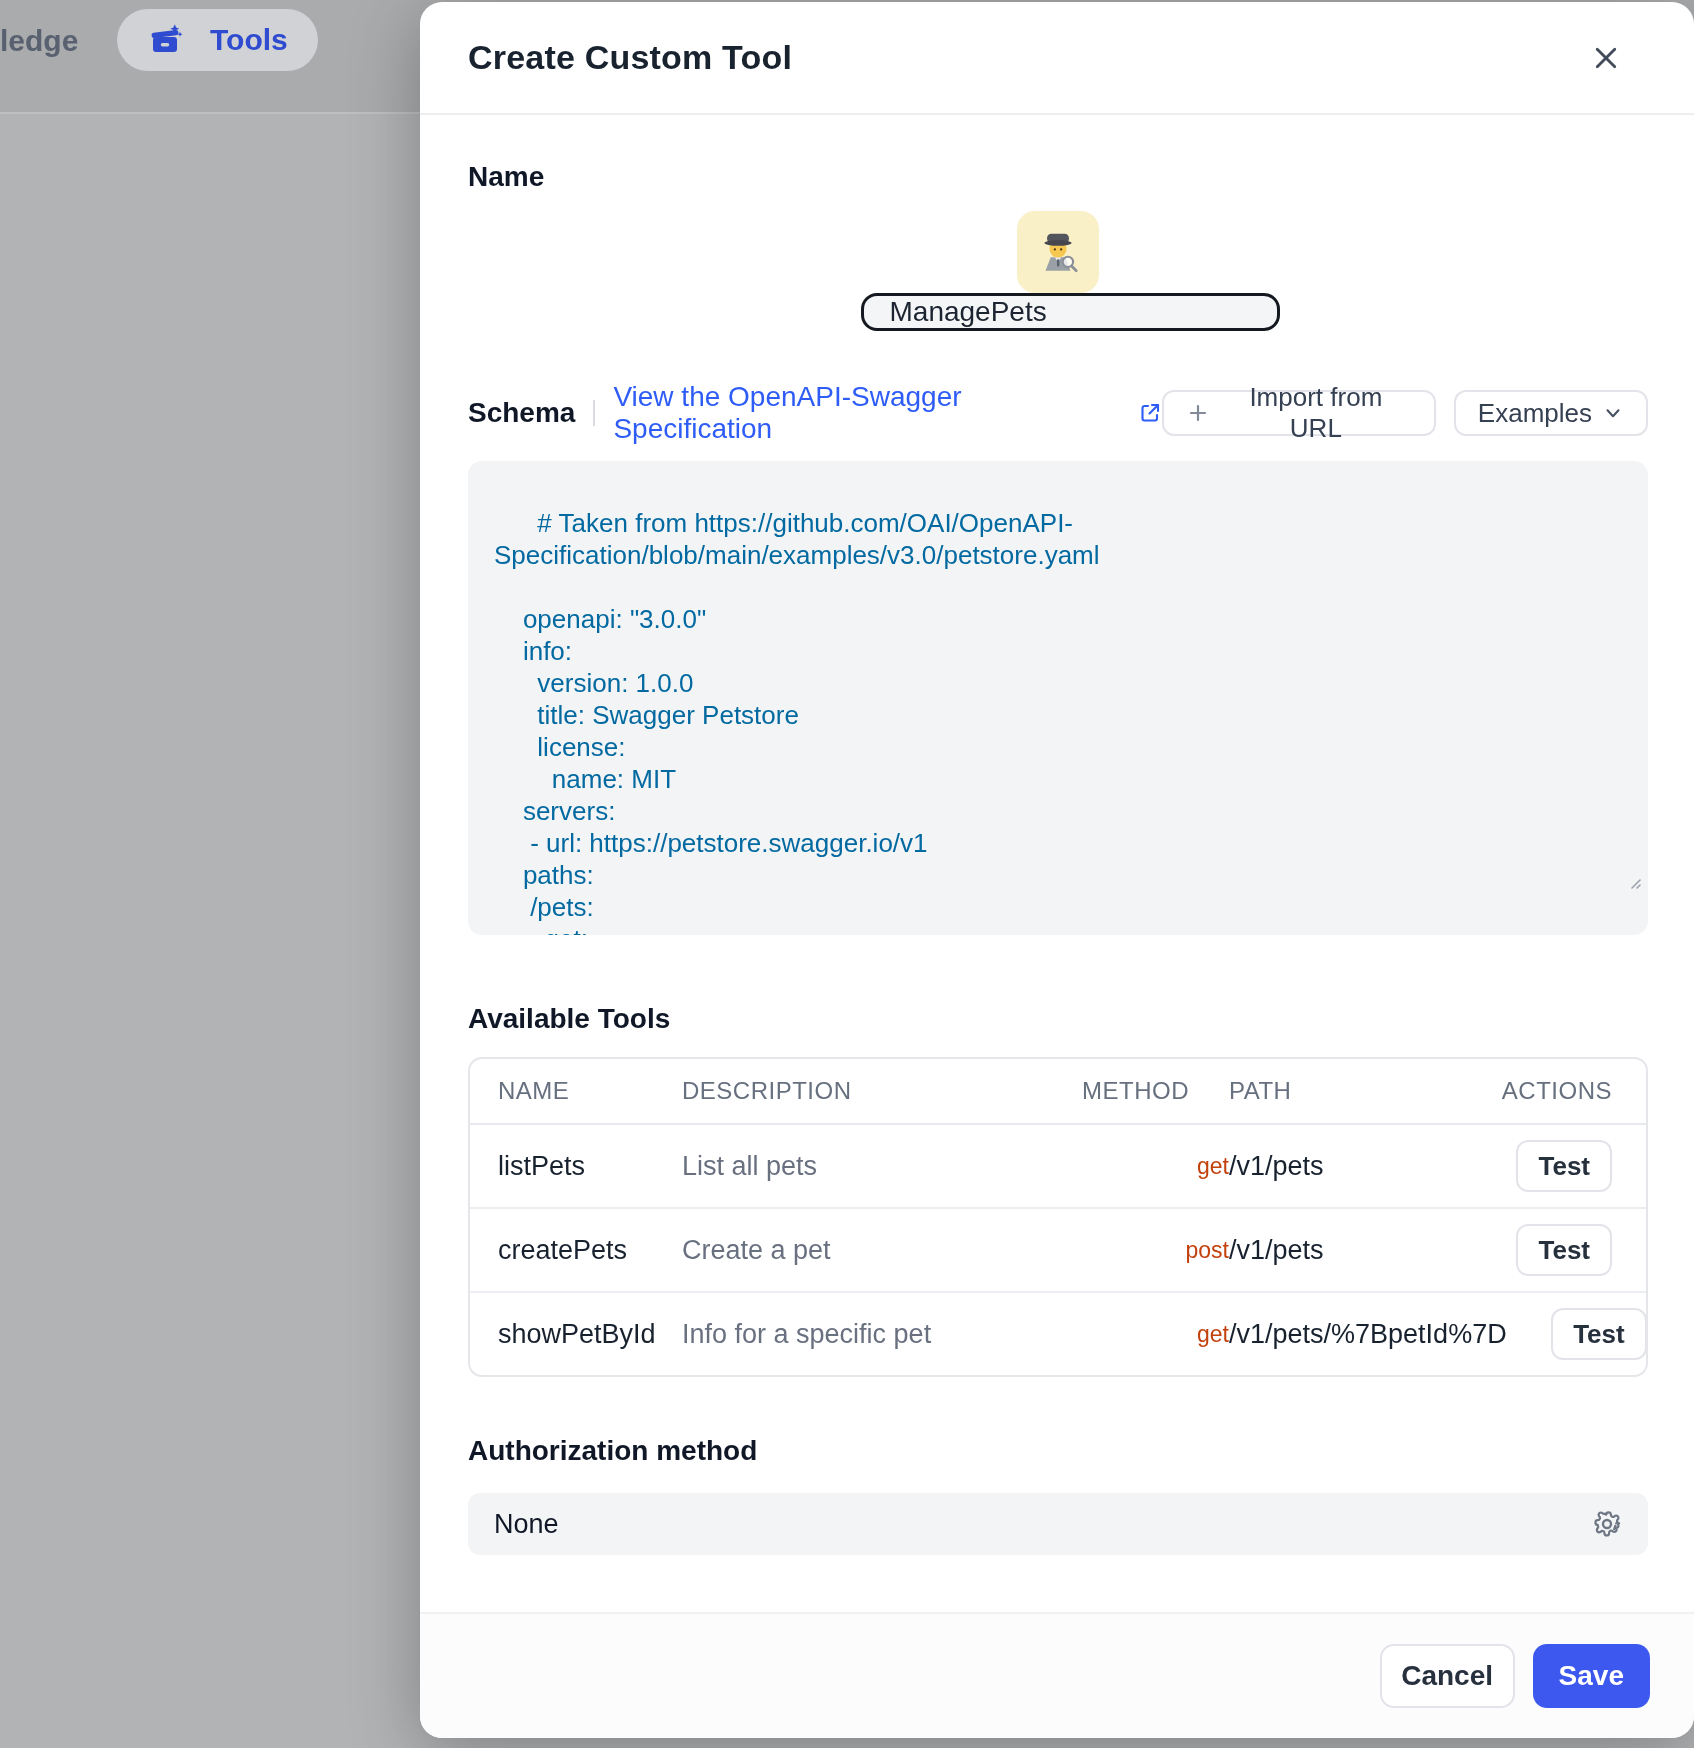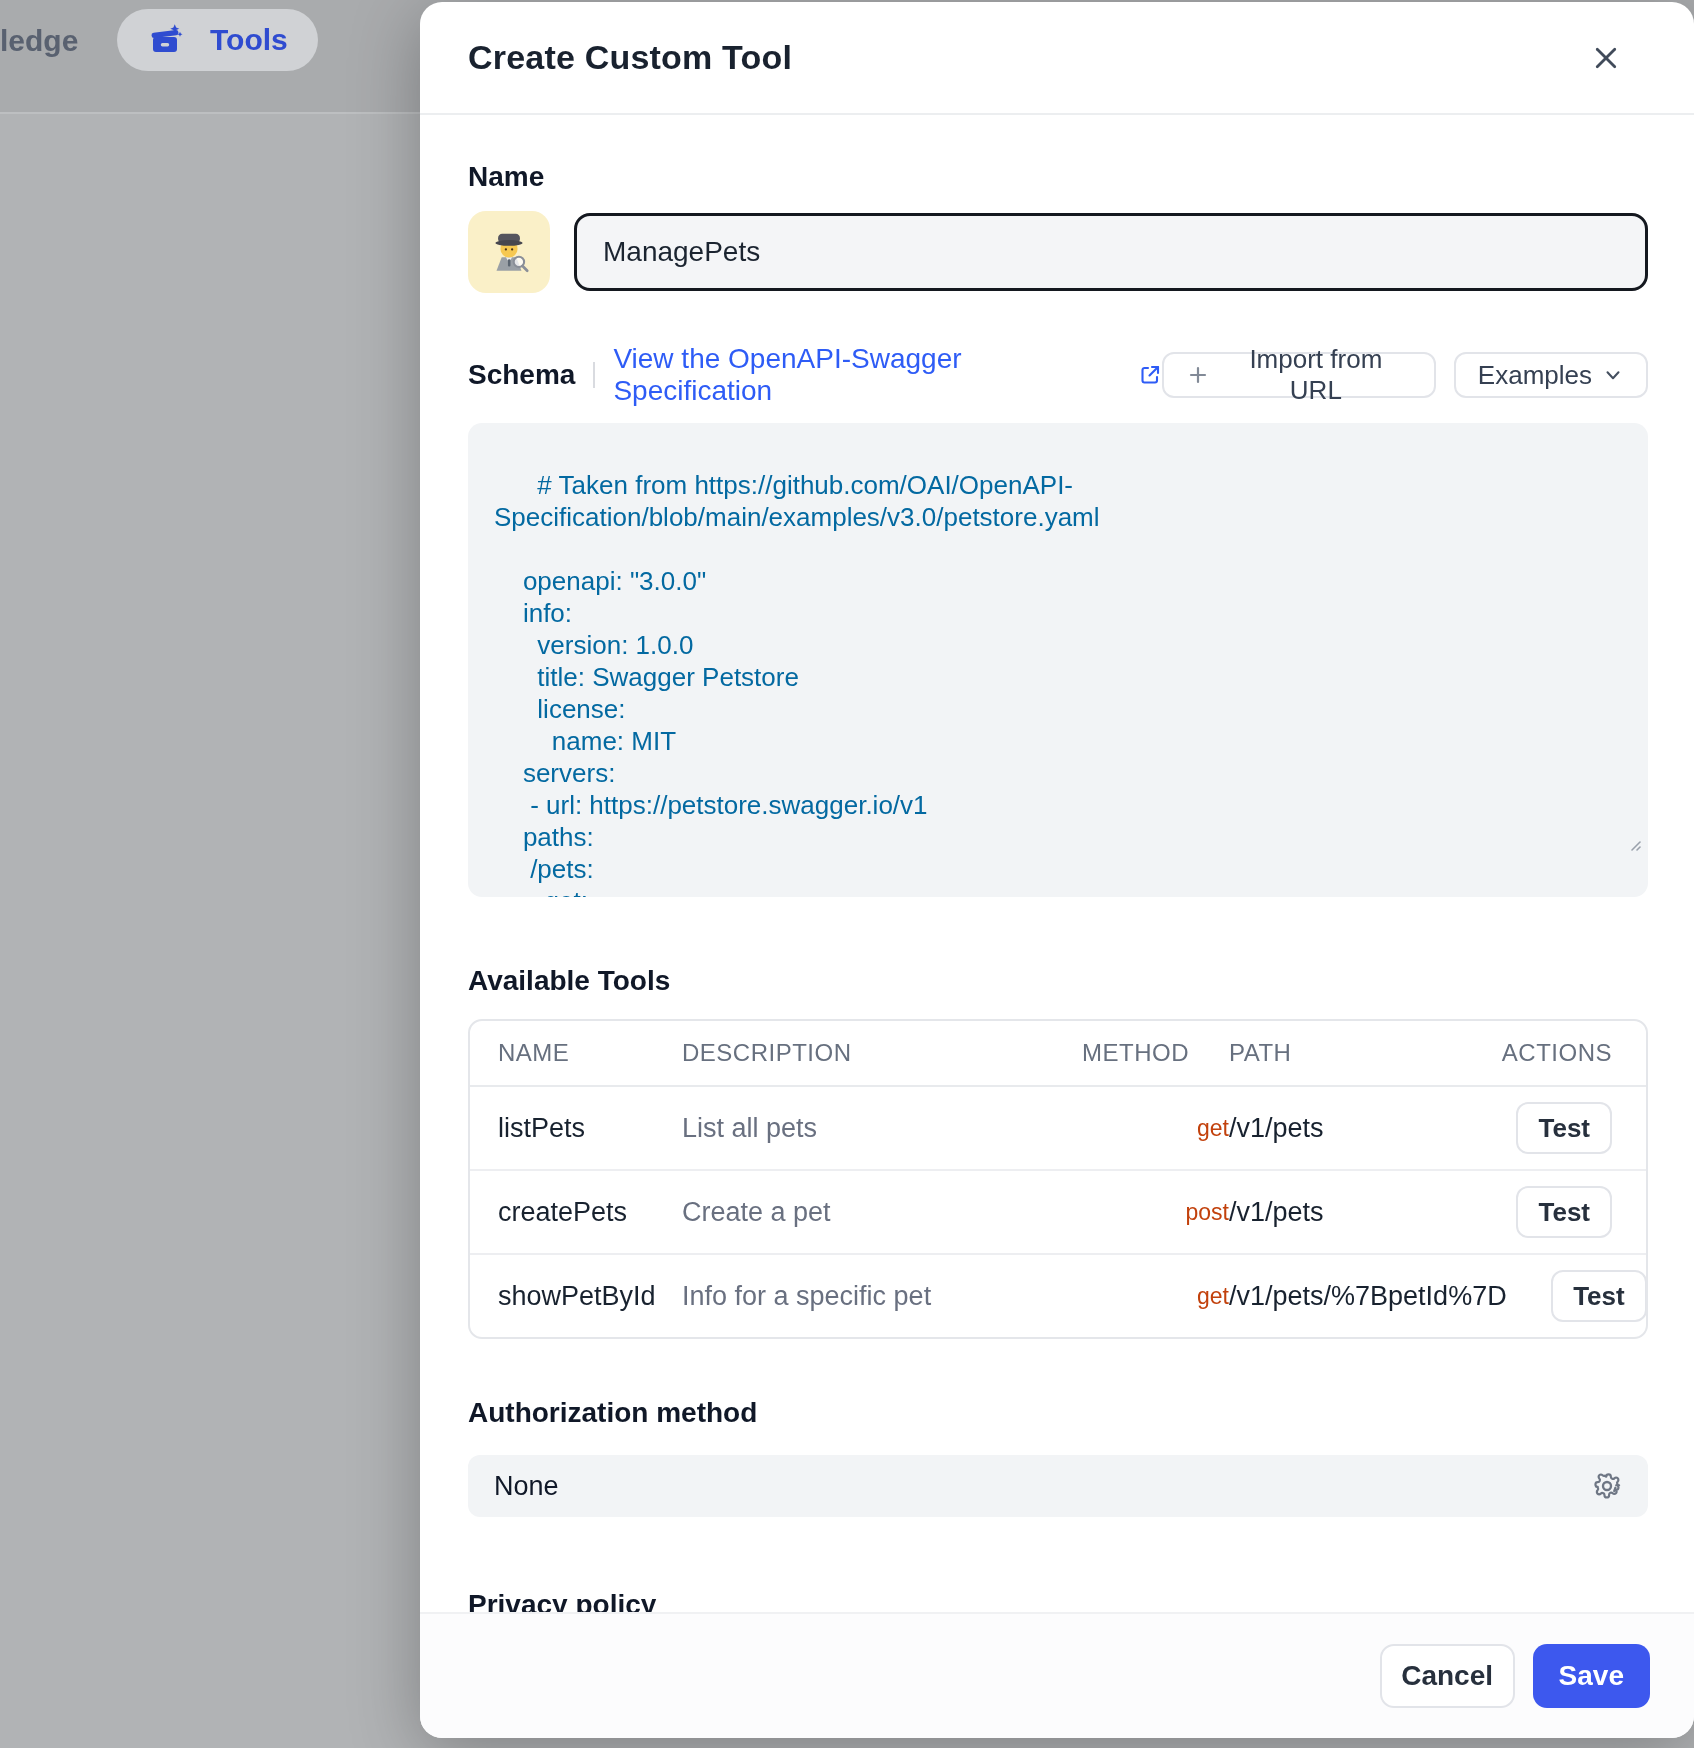--- a/index.html
+++ b/index.html
@@ -31,21 +31,21 @@
   }
   .m-header{
     height:113px;border-bottom:2px solid #eceef0;
     display:flex;align-items:center;padding:0 68px 0 48px;box-sizing:border-box;
   }
   .m-title{font-size:34px;font-weight:700;color:#19222f;letter-spacing:.2px;}
   .close-btn{margin-left:auto;width:40px;height:40px;display:flex;align-items:center;justify-content:center;cursor:pointer;background:none;border:none;padding:0;}
   .m-body{padding:0 46px 0 48px;}
   .sec-label{font-size:28px;font-weight:600;color:#101828;}
   .lbl-name{margin-top:46px;}
-  .name-row{margin-top:18px;display:flex;align-items:center;}
+  .name-row{margin-top:18px;display:flex;align-items:center;flex-direction:column;}
   .emoji-box{
     width:82px;height:82px;border-radius:18px;background:#faf0c8;
     display:flex;align-items:center;justify-content:center;flex:none;cursor:pointer;
   }
   .name-input{
     flex:1;margin-left:24px;height:78px;border:3px solid #14181f;border-radius:16px;
     background:#f4f5f7;padding:0 26px;font-size:28px;color:#1b2430;
     font-family:"Liberation Sans","DejaVu Sans",sans-serif;box-sizing:border-box;outline:none;
   }
   .schema-row{margin-top:50px;display:flex;align-items:center;}

